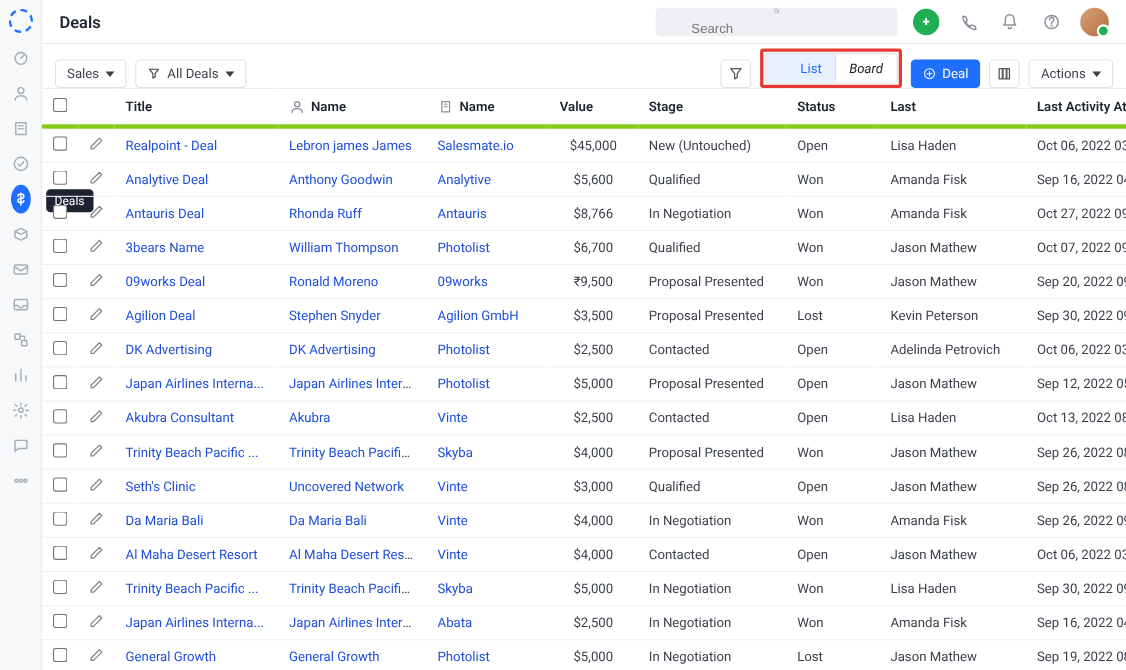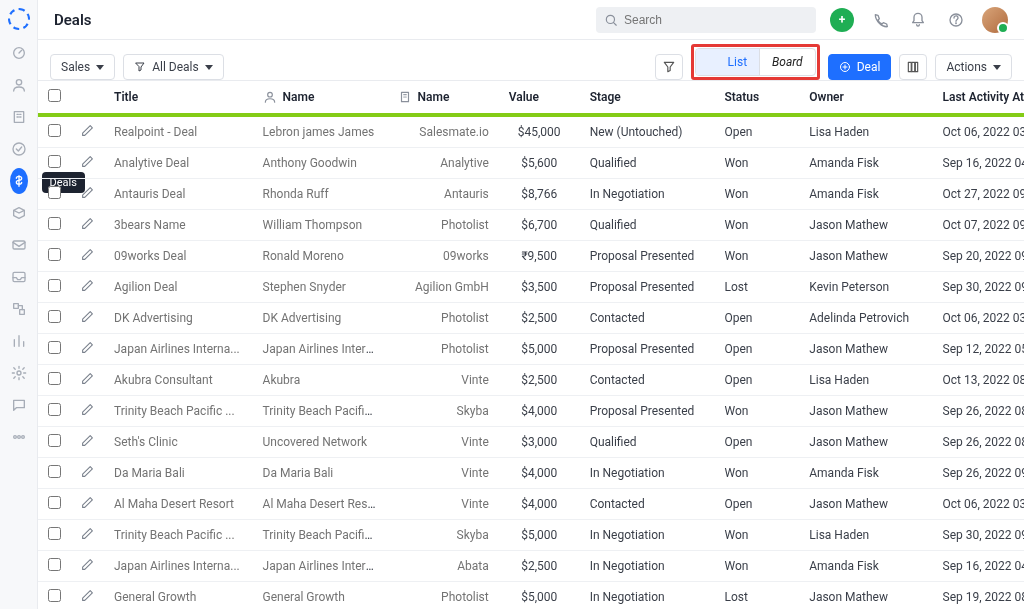--- a/index.html
+++ b/index.html
@@ -12,21 +12,21 @@
   .rail .ic svg { width:16px; height:16px; stroke:currentColor; fill:none; stroke-width:2; }
   .rail .ic.active { }
   .rail .ic.active .circ { width:26px; height:26px; border-radius:50%; background:#1e6fff; display:flex; align-items:center; justify-content:center; color:#fff; }
   .rail .tooltip { position:absolute; left:32px; top:0; background:#1d2330; color:#fff; padding:4px 8px; border-radius:4px; font-size:11px; white-space:nowrap; }
   
   .main { flex:1; display:flex; flex-direction:column; min-width:0; }
   
   .topbar { height:40px; display:flex; align-items:center; padding:0 16px; border-bottom:1px solid #e9ebef; gap:14px;}
   .topbar .spacer { flex:1; }
   .topbar h1 { font-size:15px; font-weight:600; color:#1d2330; }
-  .search { width:220px; height:26px; background:#eef0f3; border-radius:4px; display:flex; align-items:center; padding:0 8px; color:#8a909b; gap:6px;}
+  .search { width:220px; height:26px; background:#eef0f3; border-radius:4px; display:flex; align-items:center; padding:0 8px; color:#8a909b; gap:6px;flex-direction:column;}
   .search input { border:none; background:transparent; outline:none; flex:1; font-size:12px; color:#555;}
   .topico { width:24px; height:24px; border-radius:50%; display:flex; align-items:center; justify-content:center; color:#8a909b; cursor:pointer;}
   .topico.add { background:#1fae54; color:#fff; font-weight:bold;}
   .avatar { width:26px; height:26px; border-radius:50%; background:linear-gradient(135deg,#d9a57a,#b06b3e); position:relative; }
   .avatar::after { content:""; position:absolute; right:-1px; bottom:-1px; width:8px; height:8px; border-radius:50%; background:#1fae54; border:2px solid #fff;}
   
   .filterbar { height:40px; display:flex; align-items:flex-end; padding:0 12px; gap:8px; }
   .btn { height:26px; border:1px solid #dcdfe5; background:#fff; border-radius:4px; padding:0 10px; display:inline-flex; align-items:center; gap:6px; font-size:12px; color:#3a3f49; cursor:pointer;}
   .btn.primary { background:#1e6fff; border-color:#1e6fff; color:#fff; }
   .caret { width:0; height:0; border-left:4px solid transparent; border-right:4px solid transparent; border-top:5px solid currentColor;}
@@ -35,28 +35,28 @@
   .seg .s { padding:0 12px; height:26px; display:flex; align-items:center; font-size:12px; cursor:pointer; }
   .seg .s.active { background:#e8f0ff; color:#1e6fff;padding-left:32px; }
   .seg .s + .s { border-left:1px solid #dcdfe5;font-style:italic; }
   .highlight { border:3px solid #e53935; border-radius:3px; padding:1px;}
   .iconbtn { width:28px; height:26px; border:1px solid #dcdfe5; border-radius:4px; display:flex; align-items:center; justify-content:center; cursor:pointer; color:#555;}
   
   .tablewrap { flex:1; overflow:auto; position:relative; }
   table { border-collapse:collapse; width:100%; min-width:1000px; }
   thead th { position:sticky; top:0; background:#fff; text-align:left; font-size:12px; font-weight:600; color:#1d2330; padding:8px 10px; border-top:1px solid #e9ebef; border-bottom:4px solid #84cc16; white-space:nowrap;}
   tbody td { padding:7px 10px; border-bottom:1px solid #eef0f3; font-size:12px; color:#3a3f49; white-space:nowrap;}
-  .link { color:#737373; cursor:pointer; }
+  .link { color:#1d4ed8; cursor:pointer; }
   .chk { width:20px; text-align:center;}
   input[type="checkbox"] { width:13px; height:13px; }
   .pencil { color:#79808c; cursor:pointer; }
   th .hd-ic { display:inline-flex; width:14px; height:14px; vertical-align:middle; margin-right:6px; color:#8a909b;}
   .col-title { width:150px; max-width:150px; overflow:hidden; text-overflow:ellipsis;}
   .col-compname { width:135px; max-width:135px; overflow:hidden; text-overflow:ellipsis;}
-  .col-compname2 { width:120px;text-align:right;}
+  .col-compname2 { width:120px;}
   .col-value { width:90px;text-align:center;}
   .col-stage { width:140px;}
   .col-status { width:100px;}
   .col-owner { width:140px;}
   .col-edit { width:30px; text-align:center;}
   svg { stroke-linecap:round; stroke-linejoin:round; }
 </style>
 </head>
 <body>
 
@@ -237,21 +237,21 @@
               </span><span>Name</span></th>
           <th><span class="hd-ic">
                 <svg viewBox="0 0 24 24" fill="none" stroke="currentColor" stroke-width="2">
                   <rect x="6" y="4" width="12" height="16"></rect>
                   <path d="M10 8h1M13 8h1M10 12h1M13 12h1"></path>
                 </svg>
               </span><span>Name</span></th>
           <th>Value</th>
           <th>Stage</th>
           <th>Status</th>
-          <th>Owner</th>
+          <th>Last</th>
           <th>Last Activity At</th>
         </tr>
       </thead>
       <tbody id="tbody">
           <tr>
             <td class="chk"><input type="checkbox" style=""></td>
             <td class="col-edit"><span class="pencil"><svg width="13" height="13" viewBox="0 0 24 24" fill="none" stroke="currentColor" stroke-width="2">
                   <path d="M17 3l4 4L7 21H3v-4z"></path>
                 </svg></span></td>
             <td class="col-title"><span class="link">Realpoint - Deal</span></td>

